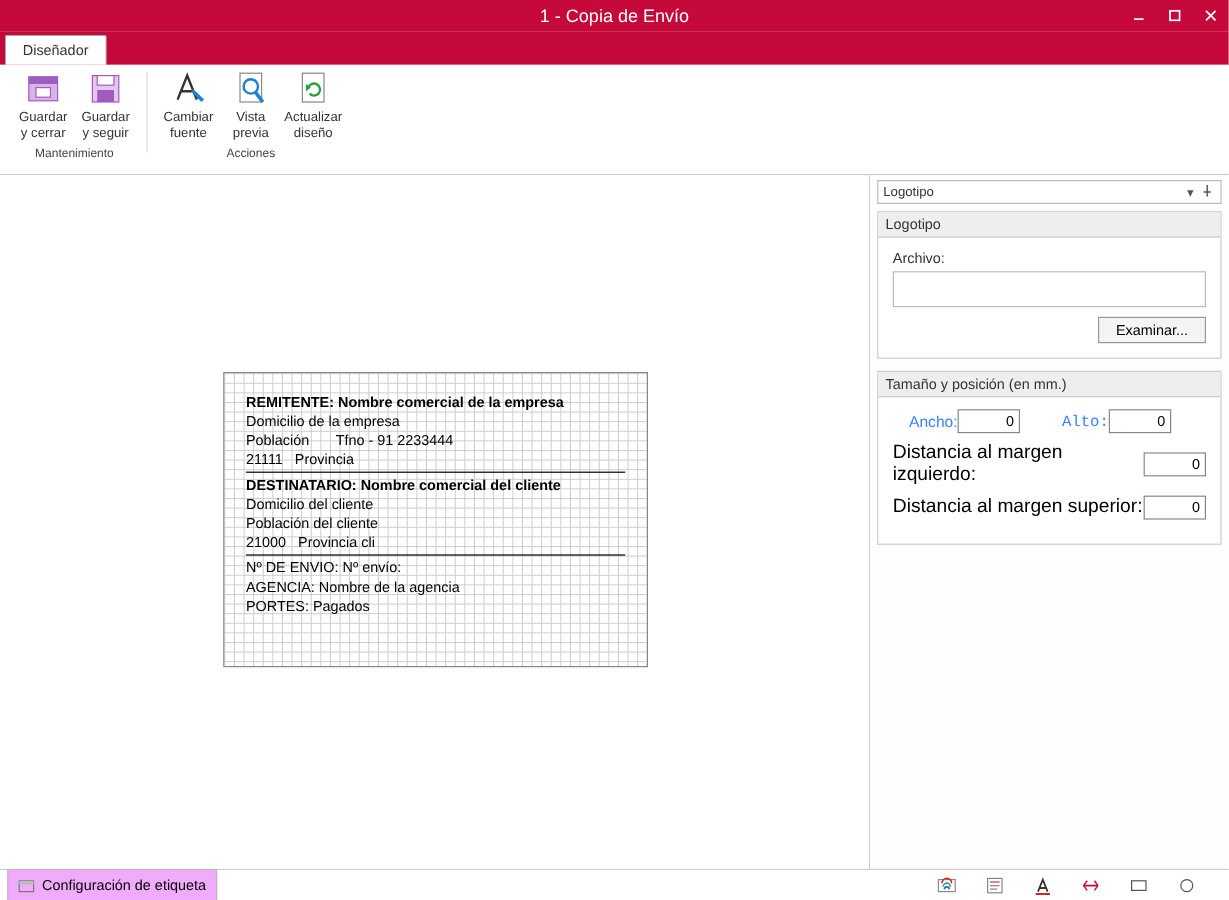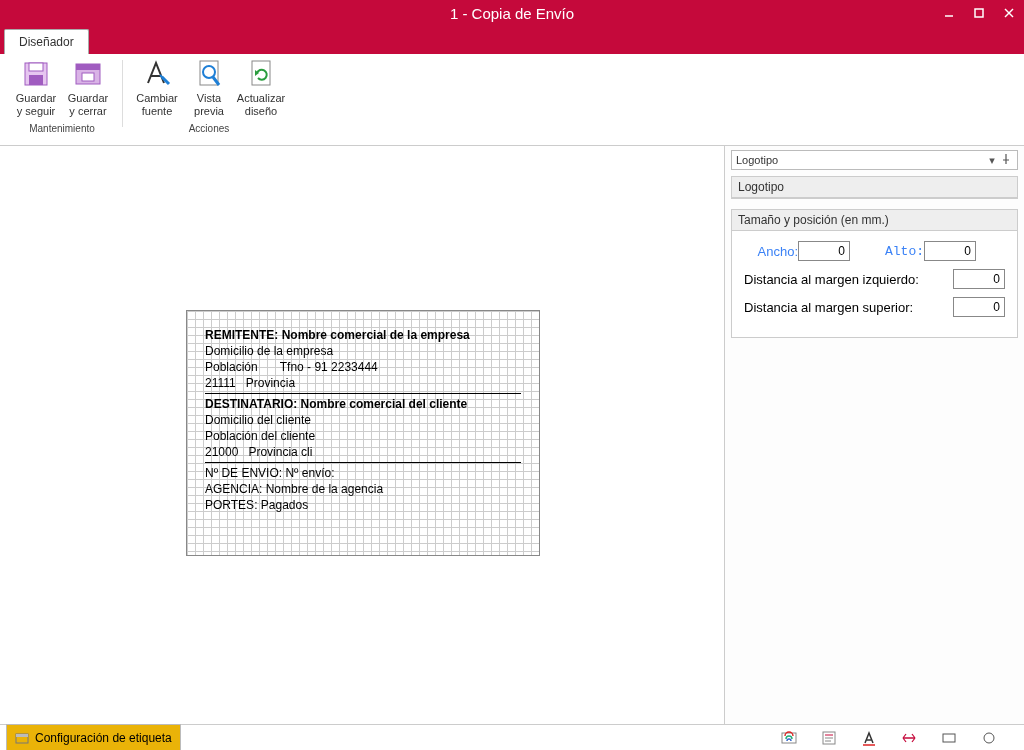--- a/index.html
+++ b/index.html
@@ -45,34 +45,34 @@
   .examinar-btn { padding: 3px 14px; border: 1px solid #999; background: #f4f4f4; font-size: 12px; }
 
   .dim-row { display: flex; align-items: center; margin-bottom: 8px; }
   .dim-row .lbl { flex: 0 0 auto; font-size: 13px; color: #3b82f6; text-align: right; }
   .dim-row .num { width: 52px; height: 20px; border: 1px solid #888; text-align: right; padding: 0 4px; font-size: 12px; }
   .dim-grid1 { display: flex; align-items: center; gap: 0; }
   .dim-grid1 .ancho-lbl { width: 54px; }
   .dim-grid1 .alto-lbl { width: 44px; margin-left: 30px; font-family: Liberation Mono, monospace; }
 
   .long-row { display: flex; align-items: center; margin-bottom: 8px; }
-  .long-row .ll { flex: 1; font-size: 13px; }
+  .long-row .ll { flex: 1; font-size: 16px; }
   .long-row .num { width: 52px; height: 20px; border: 1px solid #888; text-align: right; padding: 0 4px; font-size: 12px; }
 
   
   .label-box { position: absolute; left: 186px; top: 164px; width: 354px; height: 246px; border: 1px solid #888; background-image: linear-gradient(#ccc 1px, transparent 1px), linear-gradient(90deg, #ccc 1px, transparent 1px); background-size: 8px 8px; background-color: #fff; }
   .label-inner { position: absolute; left: 18px; top: 16px; right: 18px; font-size: 12px; line-height: 16px; color: #000; font-family: Arial, sans-serif; }
   .label-inner .bold { font-weight: bold; }
   .hr { border: none; border-top: 1px solid #000; margin: 2px 0; }
   .tfno { display: inline-block; margin-left: 22px; }
   .prov { display: inline-block; margin-left: 10px; }
 
   
   .statusbar { height: 26px; border-top: 1px solid #ccc; display: flex; align-items: center; padding: 0 6px; font-size: 12px; }
-  .status-btn { display: flex; align-items: center; gap: 6px; padding: 6px 8px; border: 1px solid #bbb; background: #eab308; }
+  .status-btn { display: flex; align-items: center; gap: 6px; padding: 6px 8px; border: 1px solid #bbb; background: #f0abfc; }
   .status-btn .ic { width: 14px; height: 14px; }
   .status-spacer { flex: 1; }
   .status-icons { display: flex; gap: 22px; align-items: center; padding-right: 20px; }
   .sicon { width: 18px; height: 18px; display: flex; align-items: center; justify-content: center; }
 
 </style>
 </head>
 <body>
 
 <div class="titlebar">
@@ -100,36 +100,36 @@
 <div class="tabstrip">
   <div class="tab">Diseñador</div>
 </div>
 
 <div class="ribbon">
   <div class="group">
     <div class="group-buttons">
       <div class="rbtn">
         <div class="ic">
           <svg width="30" height="30" viewBox="0 0 30 30">
+              <rect x="3" y="5" width="24" height="20" fill="#d9b3e6" stroke="#a05cc0"></rect>
+              <rect x="3" y="5" width="24" height="6" fill="#a05cc0"></rect>
+              <rect x="9" y="14" width="12" height="8" fill="#fff" stroke="#a05cc0"></rect>
+            </svg>
+        </div>
+        <div class="lbl">Guardar y cerrar</div>
+      </div>
+      <div class="rbtn">
+        <div class="ic">
+          <svg width="30" height="30" viewBox="0 0 30 30">
               <rect x="4" y="4" width="22" height="22" fill="#e6c6f0" stroke="#a05cc0"></rect>
               <rect x="8" y="4" width="14" height="8" fill="#fff" stroke="#a05cc0"></rect>
               <rect x="8" y="16" width="14" height="10" fill="#a05cc0"></rect>
             </svg>
         </div>
         <div class="lbl">Guardar y seguir</div>
-      </div>
-      <div class="rbtn">
-        <div class="ic">
-          <svg width="30" height="30" viewBox="0 0 30 30">
-              <rect x="3" y="5" width="24" height="20" fill="#d9b3e6" stroke="#a05cc0"></rect>
-              <rect x="3" y="5" width="24" height="6" fill="#a05cc0"></rect>
-              <rect x="9" y="14" width="12" height="8" fill="#fff" stroke="#a05cc0"></rect>
-            </svg>
-        </div>
-        <div class="lbl">Guardar y cerrar</div>
       </div>
     </div>
     <div class="group-label">Mantenimiento</div>
   </div>
   <div class="group-sep"></div>
   <div class="group">
     <div class="group-buttons">
       <div class="rbtn">
         <div class="ic">
           <svg width="30" height="30" viewBox="0 0 30 30">
@@ -194,20 +194,27 @@
       <span class="chev">▾</span>
       <span class="pin">
         <svg width="10" height="10" viewBox="0 0 10 10">
             <path d="M5 0 L5 6 M2 6 L8 6 M5 6 L5 10" stroke="#555" stroke-width="1.2" fill="none"></path>
           </svg>
       </span>
     </div>
 
     <div class="fieldset">
       <div class="fs-title">Logotipo</div>
+      <div class="fs-body">
+        <label>Archivo:</label>
+        <div class="file-box"></div>
+        <div class="examinar-row">
+          <button class="examinar-btn">Examinar...</button>
+        </div>
+      </div>
     </div>
 
     <div class="fieldset">
       <div class="fs-title">Tamaño y posición (en mm.)</div>
       <div class="fs-body">
         <div class="dim-row dim-grid1">
           <span class="lbl ancho-lbl">Ancho:</span>
           <input class="num" value="0" style="">
           <span class="lbl alto-lbl">Alto:</span>
           <input class="num" value="0" style="">

